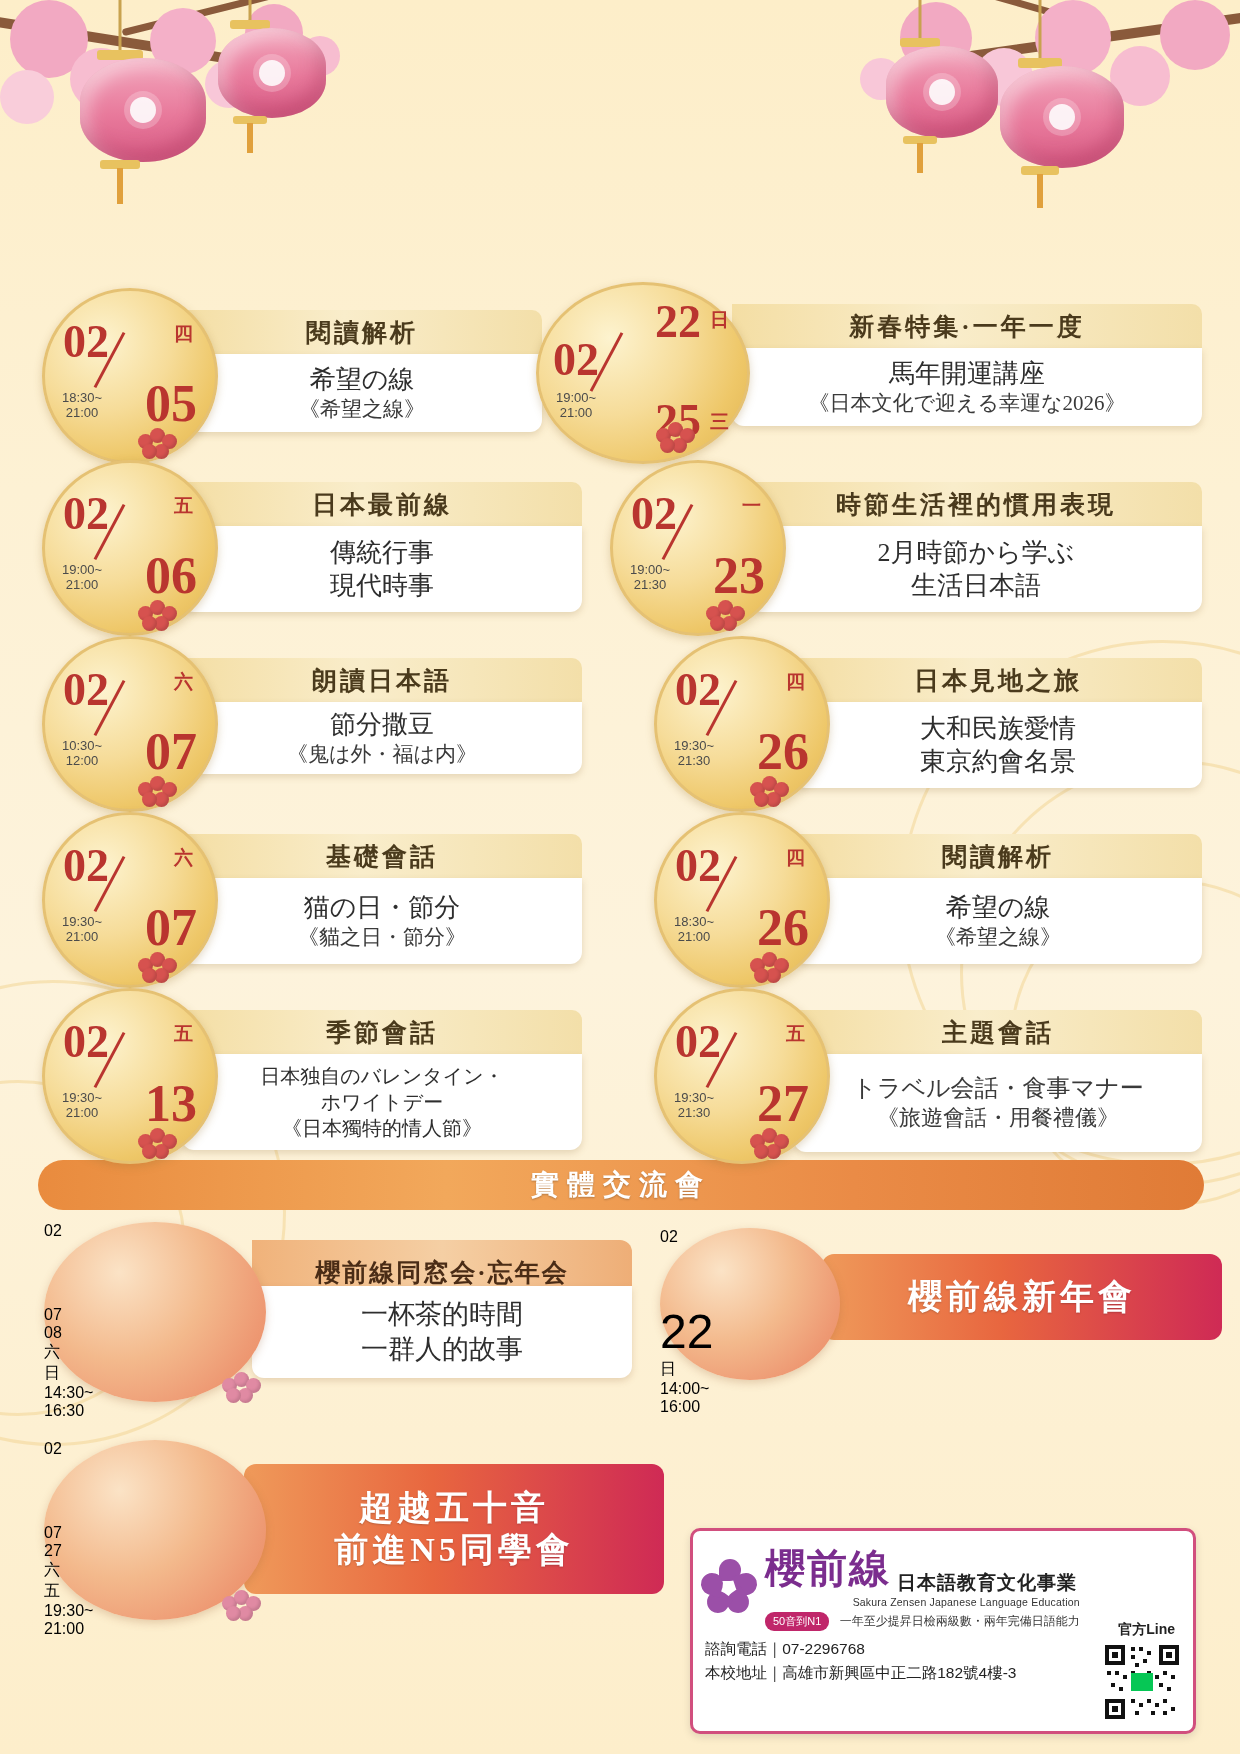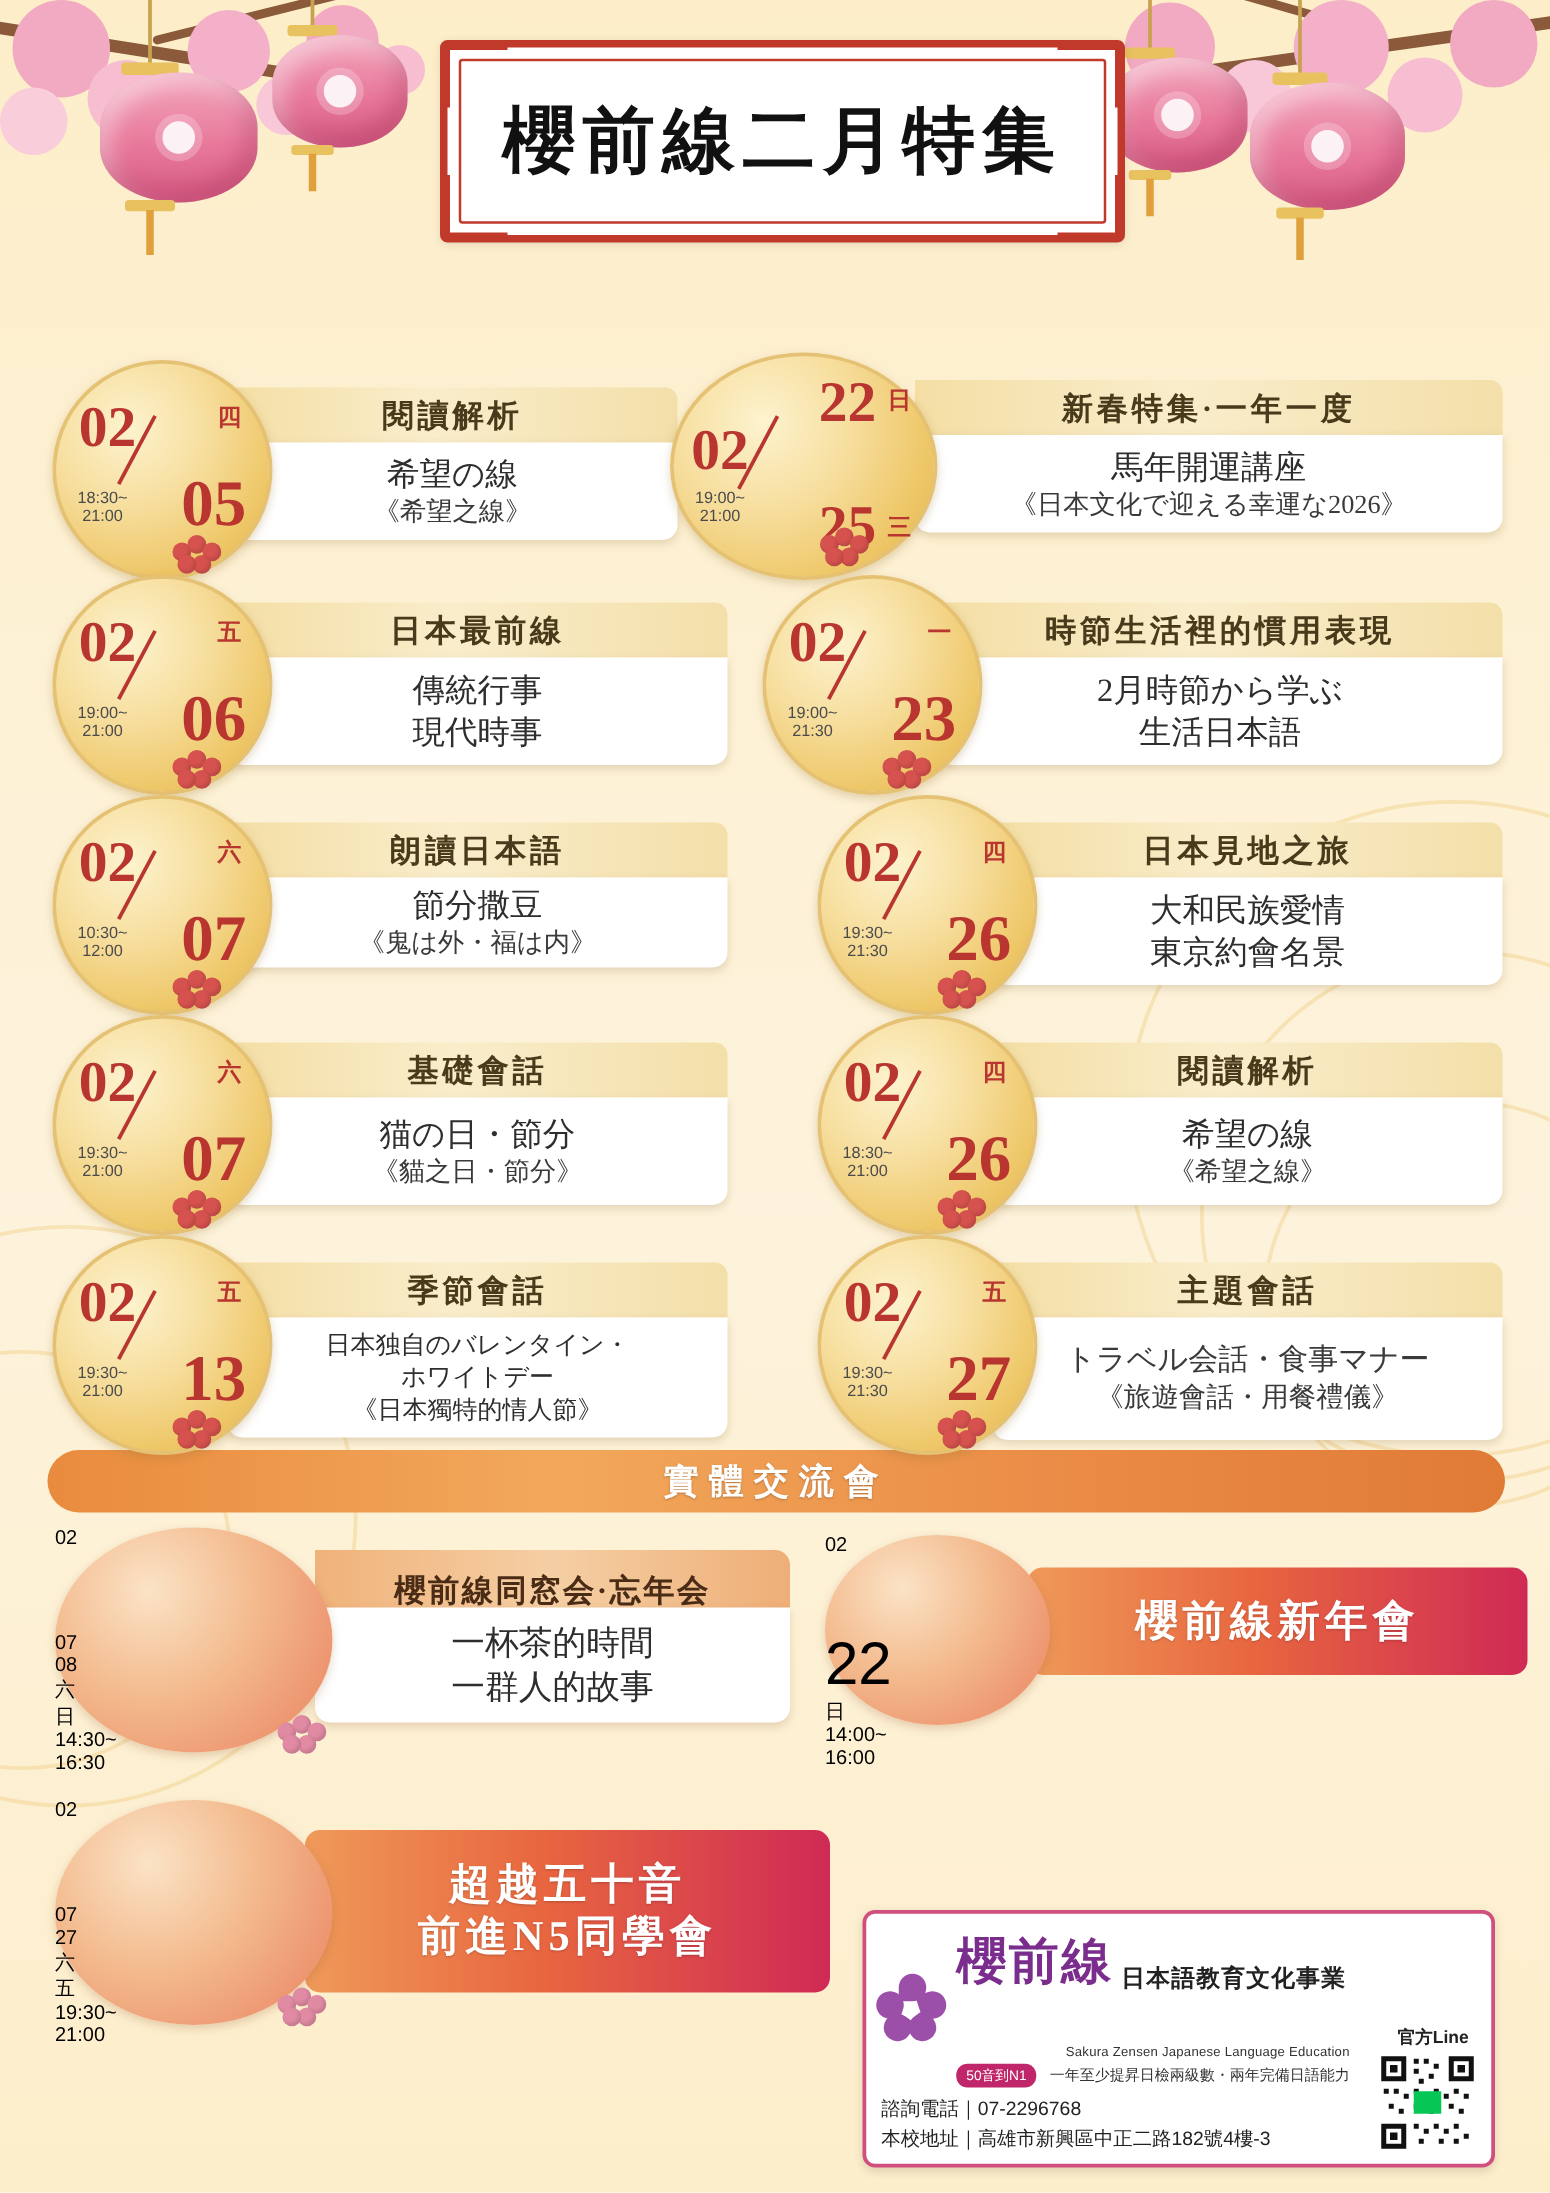--- a/index.html
+++ b/index.html
@@ -100,21 +100,21 @@
     font-family:"Liberation Serif","DejaVu Serif",serif;text-shadow:0 1px 2px rgba(0,0,0,.2);}
   .solid .two{display:flex;flex-direction:column;line-height:1.25;text-align:center;}
 
   
   .footer{position:absolute;left:690px;top:1528px;width:500px;height:200px;
     background:#fff;border:3px solid #d14f7e;border-radius:10px;box-shadow:0 3px 8px rgba(0,0,0,.12);overflow:hidden;}
   .brand-row{display:flex;align-items:center;gap:8px;padding:10px 10px 2px 10px;}
   .brand-name{font-size:40px;font-weight:bold;color:#7b2d8e;letter-spacing:2px;
     font-family:"Liberation Serif","DejaVu Serif",serif;}
   .brand-sub1{font-size:19px;color:#222;font-weight:bold;letter-spacing:1px;}
-  .brand-sub2{font-size:10.5px;color:#333;letter-spacing:.2px;margin-top:40px;}
+  .brand-sub2{font-size:10.5px;color:#333;letter-spacing:.2px;}
   .pill{display:inline-block;background:#c0266a;color:#fff;font-size:11px;border-radius:9px;padding:2px 8px;}
   .pill-line{font-size:12px;color:#333;margin-left:6px;}
   .contact{padding:4px 10px 0 12px;font-size:15.5px;color:#222;line-height:1.55;}
   .qr{position:absolute;right:12px;bottom:10px;width:78px;height:78px;background:#fff;}
   .qr-label{position:absolute;right:18px;bottom:92px;font-size:14px;font-weight:bold;color:#222;}
   .sakura-logo{width:54px;height:54px;position:relative;}
   .sakura-logo i{position:absolute;width:22px;height:22px;background:#9b4fa8;border-radius:50% 50% 50% 0;}
 </style>
 </head>
 <body>
@@ -181,27 +181,20 @@
       <div class="string" style="top:0;height:60px;"></div>
       <div class="cap" style="top:58px;width:44px;height:10px;"></div>
       <div class="body" style="position:absolute;left:-40px;top:66px;width:124px;height:102px;">
         <div class="flower"></div>
       </div>
       <div class="cap" style="top:166px;width:38px;height:9px;"></div>
       <div class="tassel" style="top:174px;height:34px;"></div>
     </div>
   </div>
 
-  <div class="title-frame">
-    <div class="title-corner tc1"></div>
-    <div class="title-corner tc2"></div>
-    <div class="title-corner tc3"></div>
-    <div class="title-corner tc4"></div>
-    <div class="title-text">櫻前線二月特集</div>
-  </div>
 
 
   <div class="card" style="left:42px;top:288px;">
     <div class="head" style="left:140px;top:22px;width:360px;">閱讀解析</div>
     <div class="bodybox" style="left:140px;top:66px;width:360px;height:78px;">
       <div class="l1">希望の線</div>
       <div class="l2">《希望之線》</div>
     </div>
     <div class="medal" style="left:0px;top:0px;">
       <div class="mm">02</div>

